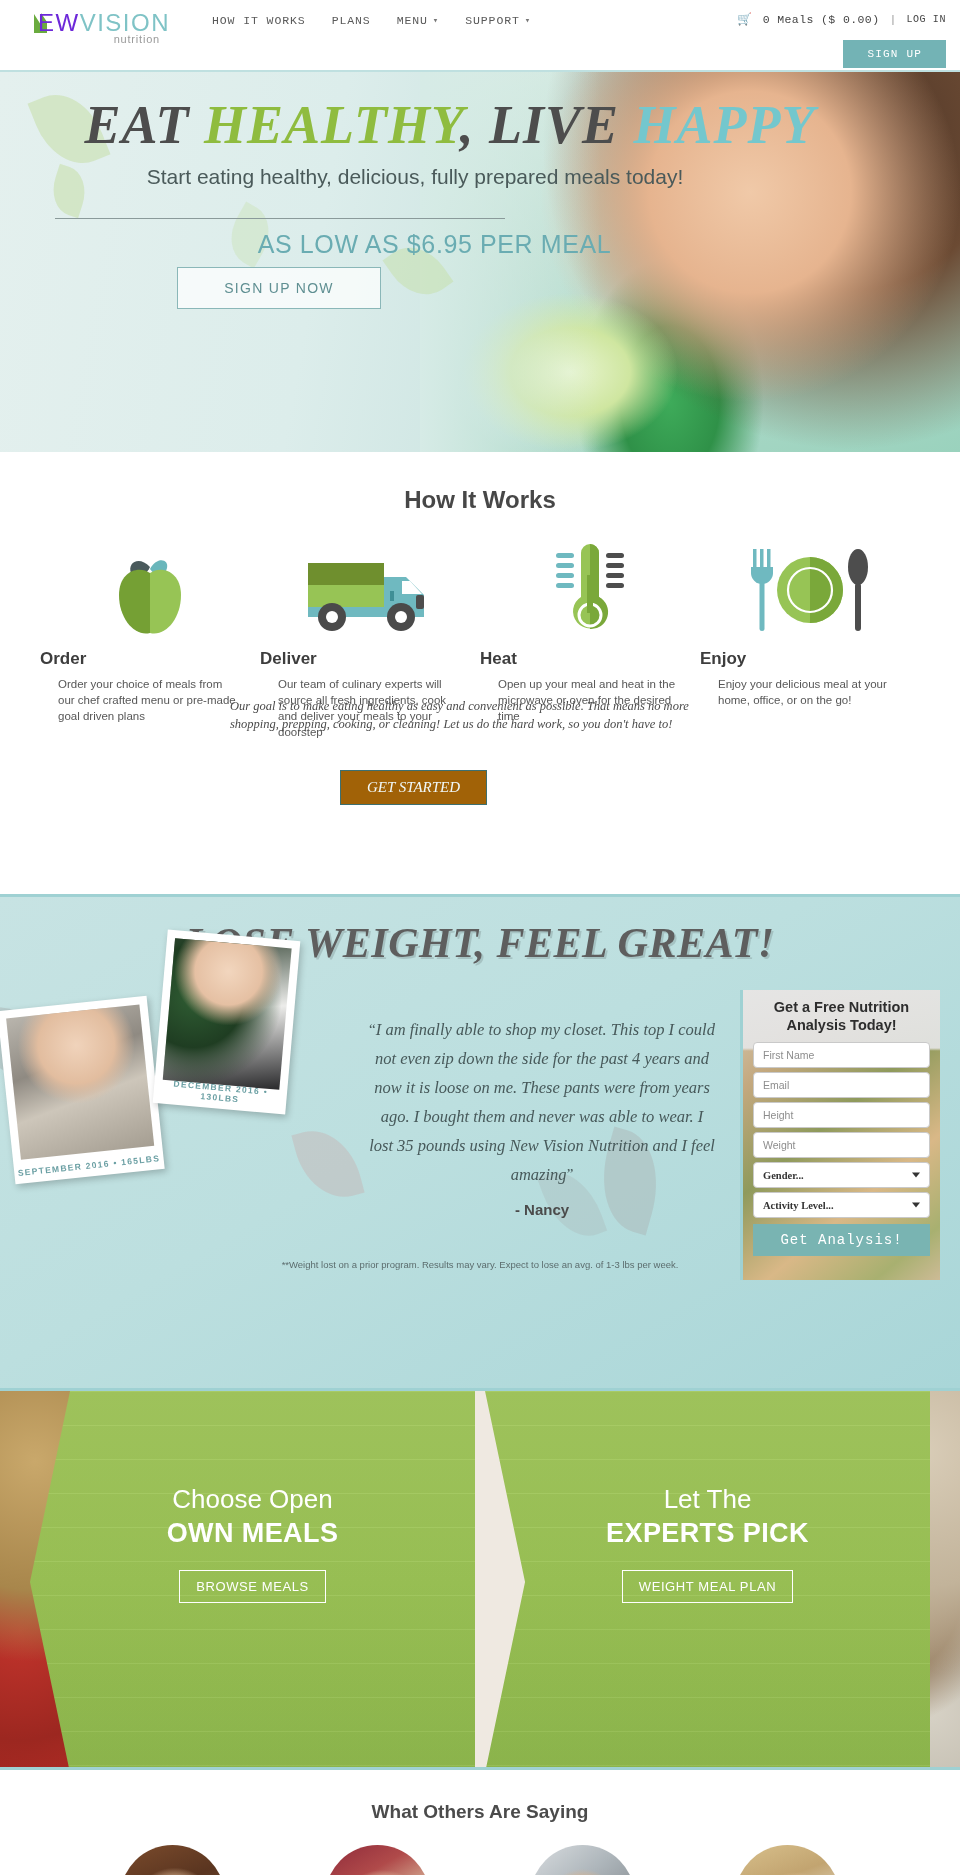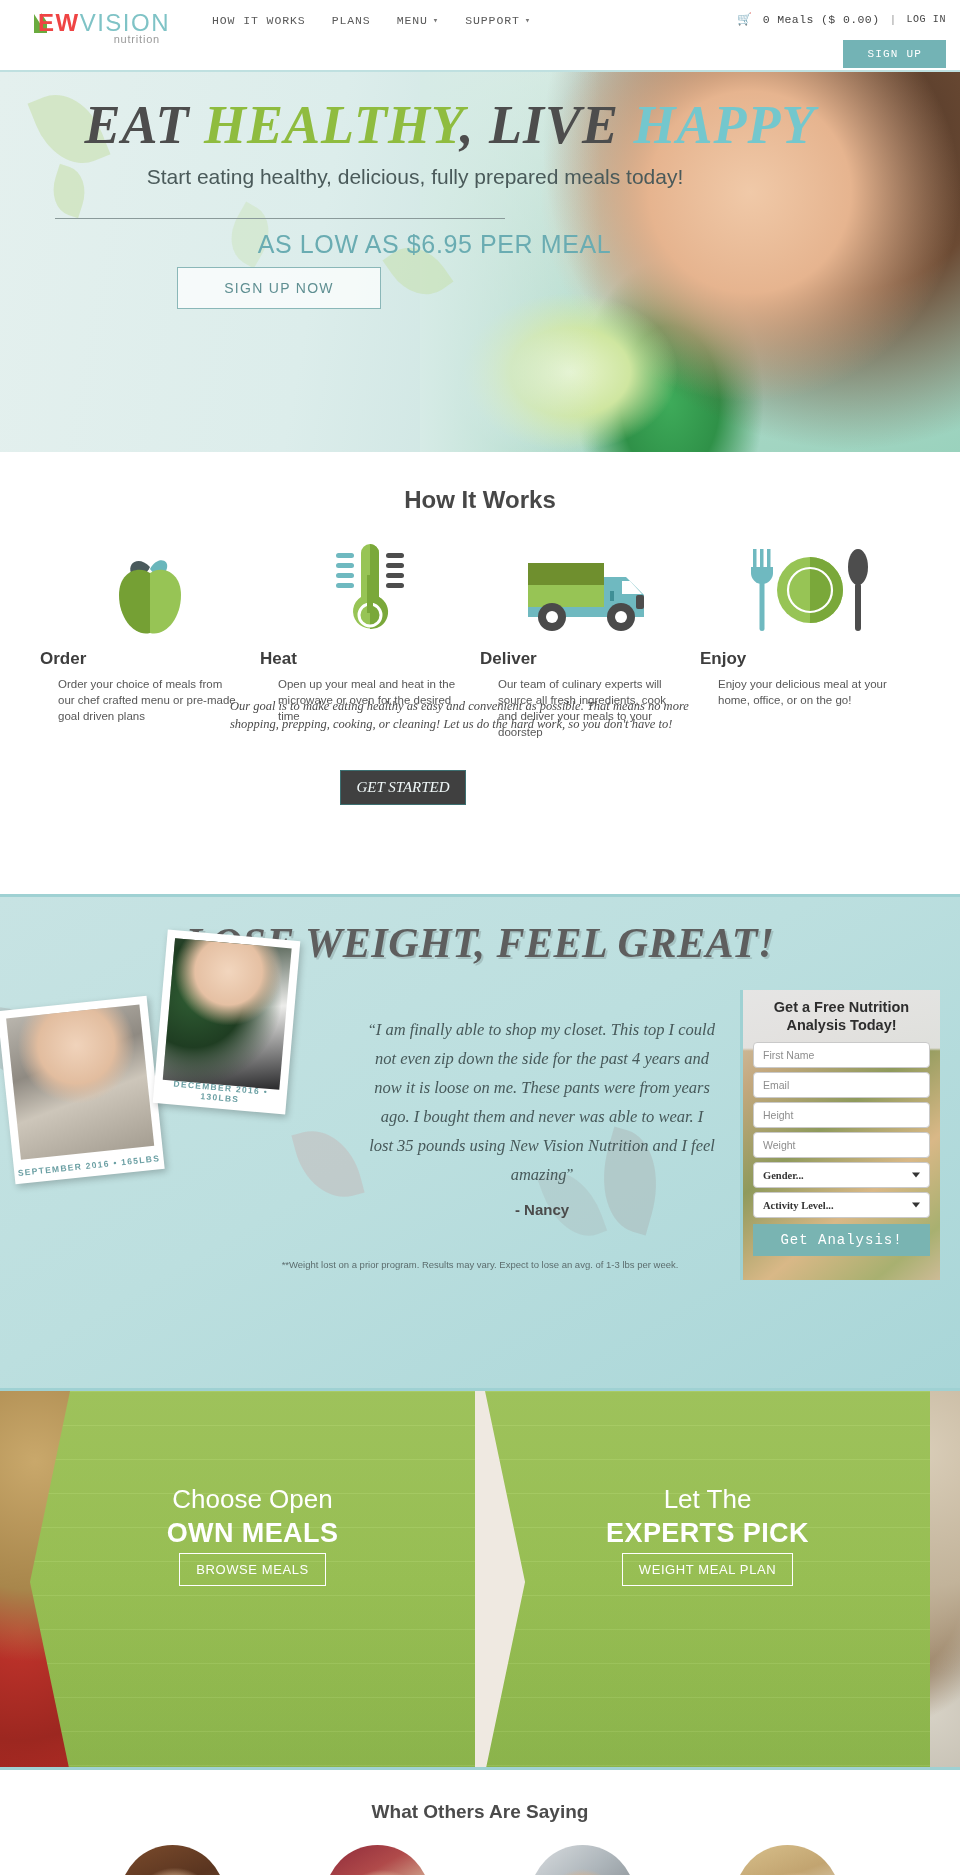--- a/index.html
+++ b/index.html
@@ -16,21 +16,21 @@
   .header {
     position: absolute; top: 0; left: 0; width: 960px; height: 72px;
     background: #ffffff; border-bottom: 2px solid #bfe0e0; z-index: 30;
   }
   .logo { position: absolute; left: 18px; top: 4px; width: 150px; height: 48px; }
   .logo-main {
     font-family: "Liberation Sans", sans-serif;
     font-size: 24px; letter-spacing: 1.5px; line-height: 30px;
     position: absolute; left: 20px; top: 4px; white-space: nowrap;
   }
-  .logo-new { color: #ef4444; font-weight: 700; }
+  .logo-new { color: #6d28d9; font-weight: 400; }
   .logo-vision { color: #7fc3c6; font-weight: 300; }
   .logo-leaf {
     position: absolute; left: 14px; top: 7px; width: 18px; height: 24px;
   }
   .logo-sub {
     position: absolute; right: 8px; top: 29px;
     font-size: 11px; color: #9a9a9a; letter-spacing: 0.8px;
   }
   .nav { position: absolute; left: 212px; top: 14px; display: flex; gap: 26px; align-items: center; }
   .nav-item {
@@ -124,22 +124,22 @@
   .step-desc {
     font-size: 11.5px; color: #575757; line-height: 16px; margin-top: 7px;
     padding: 0 18px;
   }
   .goal-text {
     position: absolute; top: 245px; left: 230px; width: 500px; text-align: left;
     font-family: "Liberation Serif", serif; font-style: italic;
     font-size: 12.5px; color: #4a4a4a; line-height: 18px;
   }
   .get-started {
-    position: absolute; top: 318px; left: 340px; width: 126px; height: 35px;
-    background: #404040; border: 1px solid #3c6f70; color: #f0f8f8;
+    position: absolute; top: 318px; left: 340px; width: 147px; height: 35px;
+    background: #a16207; border: 1px solid #3c6f70; color: #f0f8f8;
     font-family: "Liberation Serif", serif; font-style: italic; font-size: 15px;
     display: flex; align-items: center; justify-content: center; cursor: pointer;
   }
 
   
   .lw {
     position: absolute; top: 894px; left: 0; width: 960px; height: 494px;
     background: linear-gradient(150deg, #c7e3e3 0%, #bcdfdf 45%, #a9d6d8 100%);
     border-top: 3px solid #9fd1d3; overflow: hidden;
   }
@@ -253,21 +253,21 @@
   .panel::before {
     content:""; position:absolute; left:0; top:0; width:100%; height:100%;
     background: repeating-linear-gradient(180deg, rgba(255,255,255,0.05) 0px, rgba(255,255,255,0.05) 1px, rgba(0,0,0,0.03) 1px, rgba(0,0,0,0.03) 34px);
   }
   .panel-left { left: 30px; width: 445px; clip-path: polygon(9% 0, 100% 0, 100% 100%, 9% 100%, 0 50%); }
   .panel-right { left: 485px; width: 445px; clip-path: polygon(0 0, 100% 0, 100% 100%, 0 100%, 9% 50%); }
   .panel-inner { position: relative; z-index: 2; text-align: center; padding-top: 92px; }
   .panel-l1 { font-size: 26px; color: #ffffff; font-weight: 300; line-height: 32px; }
   .panel-l2 { font-size: 27px; color: #ffffff; font-weight: bold; line-height: 36px; letter-spacing: 0.4px; }
   .panel-btn {
-    display: inline-block; margin-top: 2px; border: 1px solid #ffffff;
+    display: inline-block; margin-top: 19px; border: 1px solid #ffffff;
     color: #ffffff; font-size: 13px; letter-spacing: 0.6px;
     padding: 8px 16px; cursor: pointer;
   }
 
   
   .testi { position: absolute; top: 1773px; left: 0; width: 960px; height: 102px; background: #fff; padding-left: 31px; }
   .testi-title {
     position: absolute; top: 28px; left: 0; width: 960px; text-align: center;
     font-size: 19px; font-weight: bold; color: #4b4b4b;
   }
@@ -346,20 +346,40 @@
         <div class="step-icon">
           <svg width="82" height="96" viewBox="0 0 82 96">
             <path d="M41 24 C30 12 18 20 22 30 C26 39 37 33 41 24 Z" fill="#4a5a5c"></path>
             <path d="M41 26 C48 13 60 16 58 25 C56 34 46 34 41 26 Z" fill="#69b6bb"></path>
             <path d="M41 30 C30 22 10 28 10 52 C10 76 26 94 41 90 Z" fill="#75a034"></path>
             <path d="M41 30 C52 22 72 28 72 52 C72 76 56 94 41 90 Z" fill="#97c455"></path>
           </svg>
         </div>
         <div class="step-name">Order</div>
         <div class="step-desc">Order your choice of meals from our chef crafted menu or pre-made goal driven plans</div>
+      </div>
+
+      <div class="step">
+        <div class="step-icon">
+          <svg width="128" height="92" viewBox="0 0 128 92">
+            <rect x="2" y="16" width="76" height="22" fill="#6f8f2e"></rect>
+            <rect x="2" y="38" width="76" height="26" fill="#97c455"></rect>
+            <path d="M78 30 h22 l18 18 v16 H78 Z" fill="#6fb9c0"></path>
+            <path d="M96 34 h8 l12 13 h-20 Z" fill="#ffffff"></path>
+            <rect x="2" y="60" width="116" height="10" fill="#6fb9c0"></rect>
+            <rect x="110" y="48" width="8" height="14" rx="2" fill="#4d4d4d"></rect>
+            <rect x="84" y="44" width="4" height="10" fill="#3f8f96"></rect>
+            <circle cx="26" cy="70" r="14" fill="#4a4a4a"></circle>
+              <circle cx="26" cy="70" r="6" fill="#fff"></circle>
+            <circle cx="95" cy="70" r="14" fill="#4a4a4a"></circle>
+              <circle cx="95" cy="70" r="6" fill="#fff"></circle>
+          </svg>
+        </div>
+        <div class="step-name">Deliver</div>
+        <div class="step-desc">Our team of culinary experts will source all fresh ingredients, cook and deliver your meals to your doorstep</div>
       </div>
 
       <div class="step">
         <div class="step-icon">
           <svg width="78" height="100" viewBox="0 0 78 100">
             <g fill="#6fb9c0">
               <rect x="5" y="14" width="18" height="5" rx="2.5"></rect>
               <rect x="5" y="24" width="18" height="5" rx="2.5"></rect>
               <rect x="5" y="34" width="18" height="5" rx="2.5"></rect>
               <rect x="5" y="44" width="18" height="5" rx="2.5"></rect>
@@ -375,40 +395,20 @@
             <circle cx="39" cy="76" r="11" fill="none" stroke="#ffffff" stroke-width="3"></circle>
             <rect x="36" y="36" width="6" height="38" fill="#7aa83a"></rect>
           </svg>
         </div>
         <div class="step-name">Heat</div>
         <div class="step-desc">Open up your meal and heat in the microwave or oven for the desired time</div>
       </div>
 
       <div class="step">
         <div class="step-icon">
-          <svg width="128" height="92" viewBox="0 0 128 92">
-            <rect x="2" y="16" width="76" height="22" fill="#6f8f2e"></rect>
-            <rect x="2" y="38" width="76" height="26" fill="#97c455"></rect>
-            <path d="M78 30 h22 l18 18 v16 H78 Z" fill="#6fb9c0"></path>
-            <path d="M96 34 h8 l12 13 h-20 Z" fill="#ffffff"></path>
-            <rect x="2" y="60" width="116" height="10" fill="#6fb9c0"></rect>
-            <rect x="110" y="48" width="8" height="14" rx="2" fill="#4d4d4d"></rect>
-            <rect x="84" y="44" width="4" height="10" fill="#3f8f96"></rect>
-            <circle cx="26" cy="70" r="14" fill="#4a4a4a"></circle>
-              <circle cx="26" cy="70" r="6" fill="#fff"></circle>
-            <circle cx="95" cy="70" r="14" fill="#4a4a4a"></circle>
-              <circle cx="95" cy="70" r="6" fill="#fff"></circle>
-          </svg>
-        </div>
-        <div class="step-name">Deliver</div>
-        <div class="step-desc">Our team of culinary experts will source all fresh ingredients, cook and deliver your meals to your doorstep</div>
-      </div>
-
-      <div class="step">
-        <div class="step-icon">
           <svg width="130" height="96" viewBox="0 0 130 96">
             <g fill="#6fb9c0">
               <rect x="8" y="6" width="3.5" height="20"></rect>
                 <rect x="15" y="6" width="3.5" height="20"></rect>
               <rect x="22" y="6" width="3.5" height="20"></rect>
               <path d="M6 24 h22 v6 a11 11 0 0 1 -11 11 a11 11 0 0 1 -11 -11 Z"></path>
               <rect x="14.5" y="38" width="5" height="50" rx="2.5"></rect>
             </g>
             <circle cx="65" cy="47" r="33" fill="#97c455"></circle>
             <path d="M65 14 a33 33 0 0 1 0 66 Z" fill="#7aa83a"></path>

